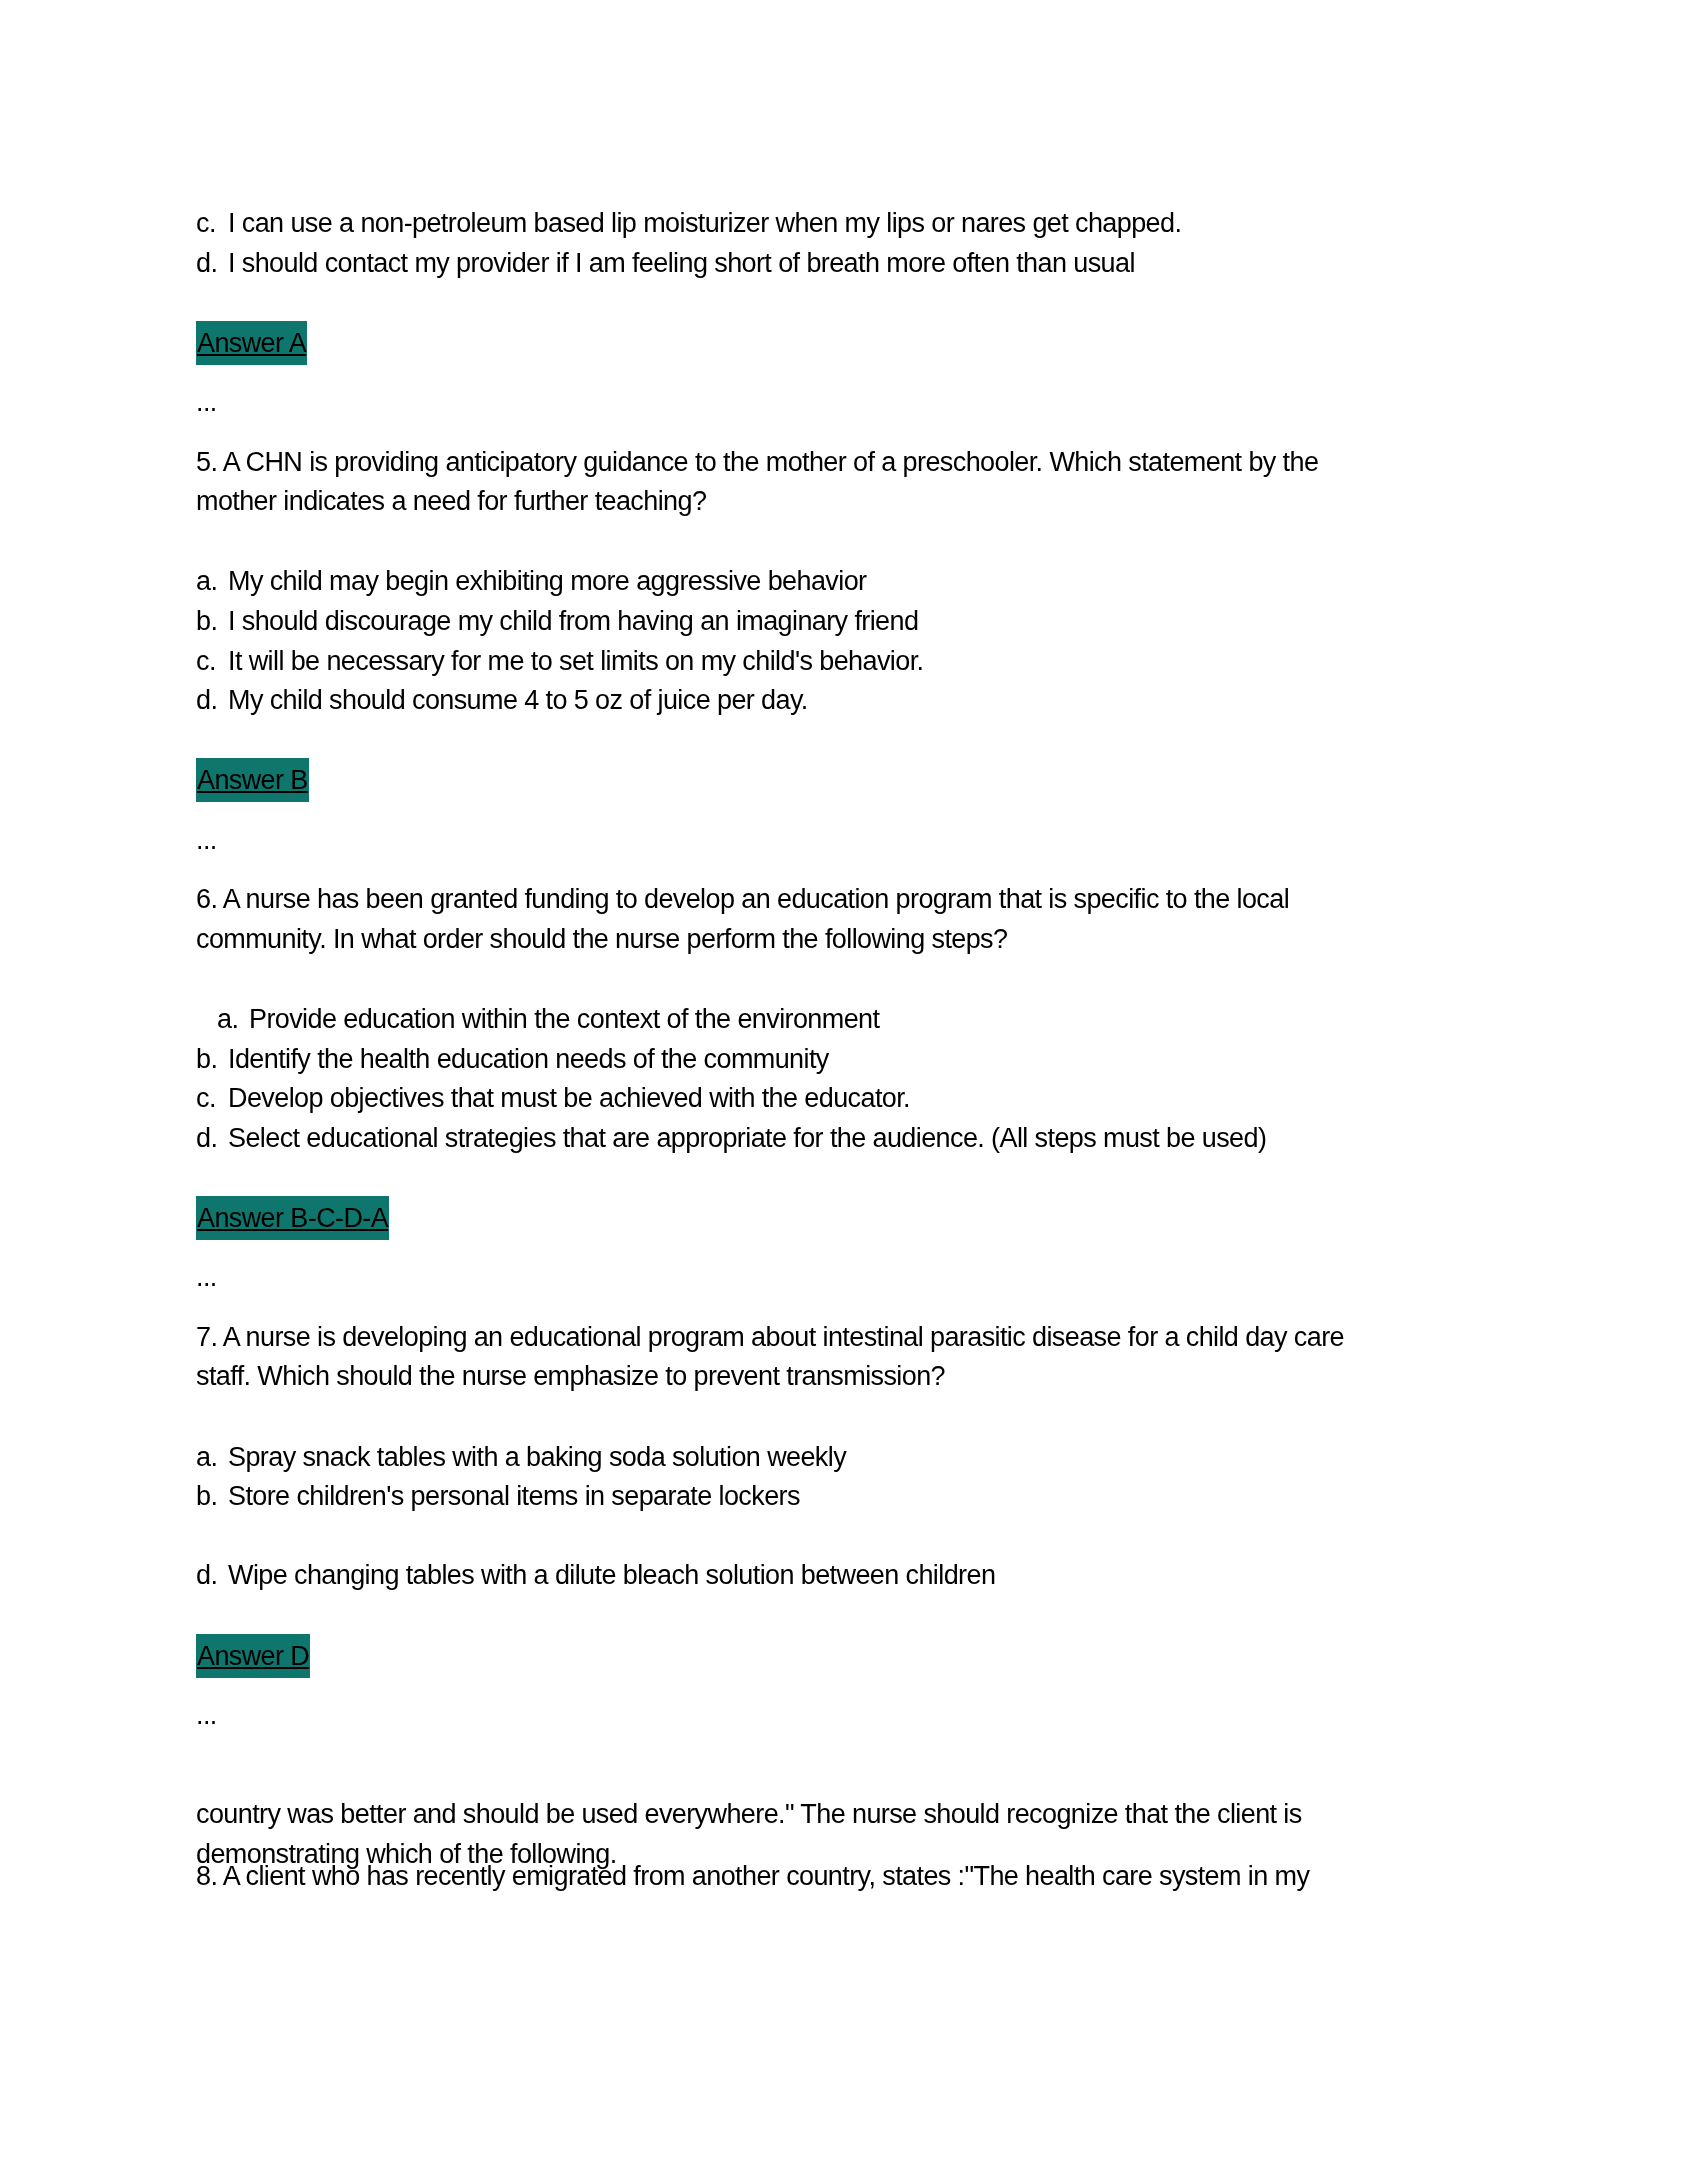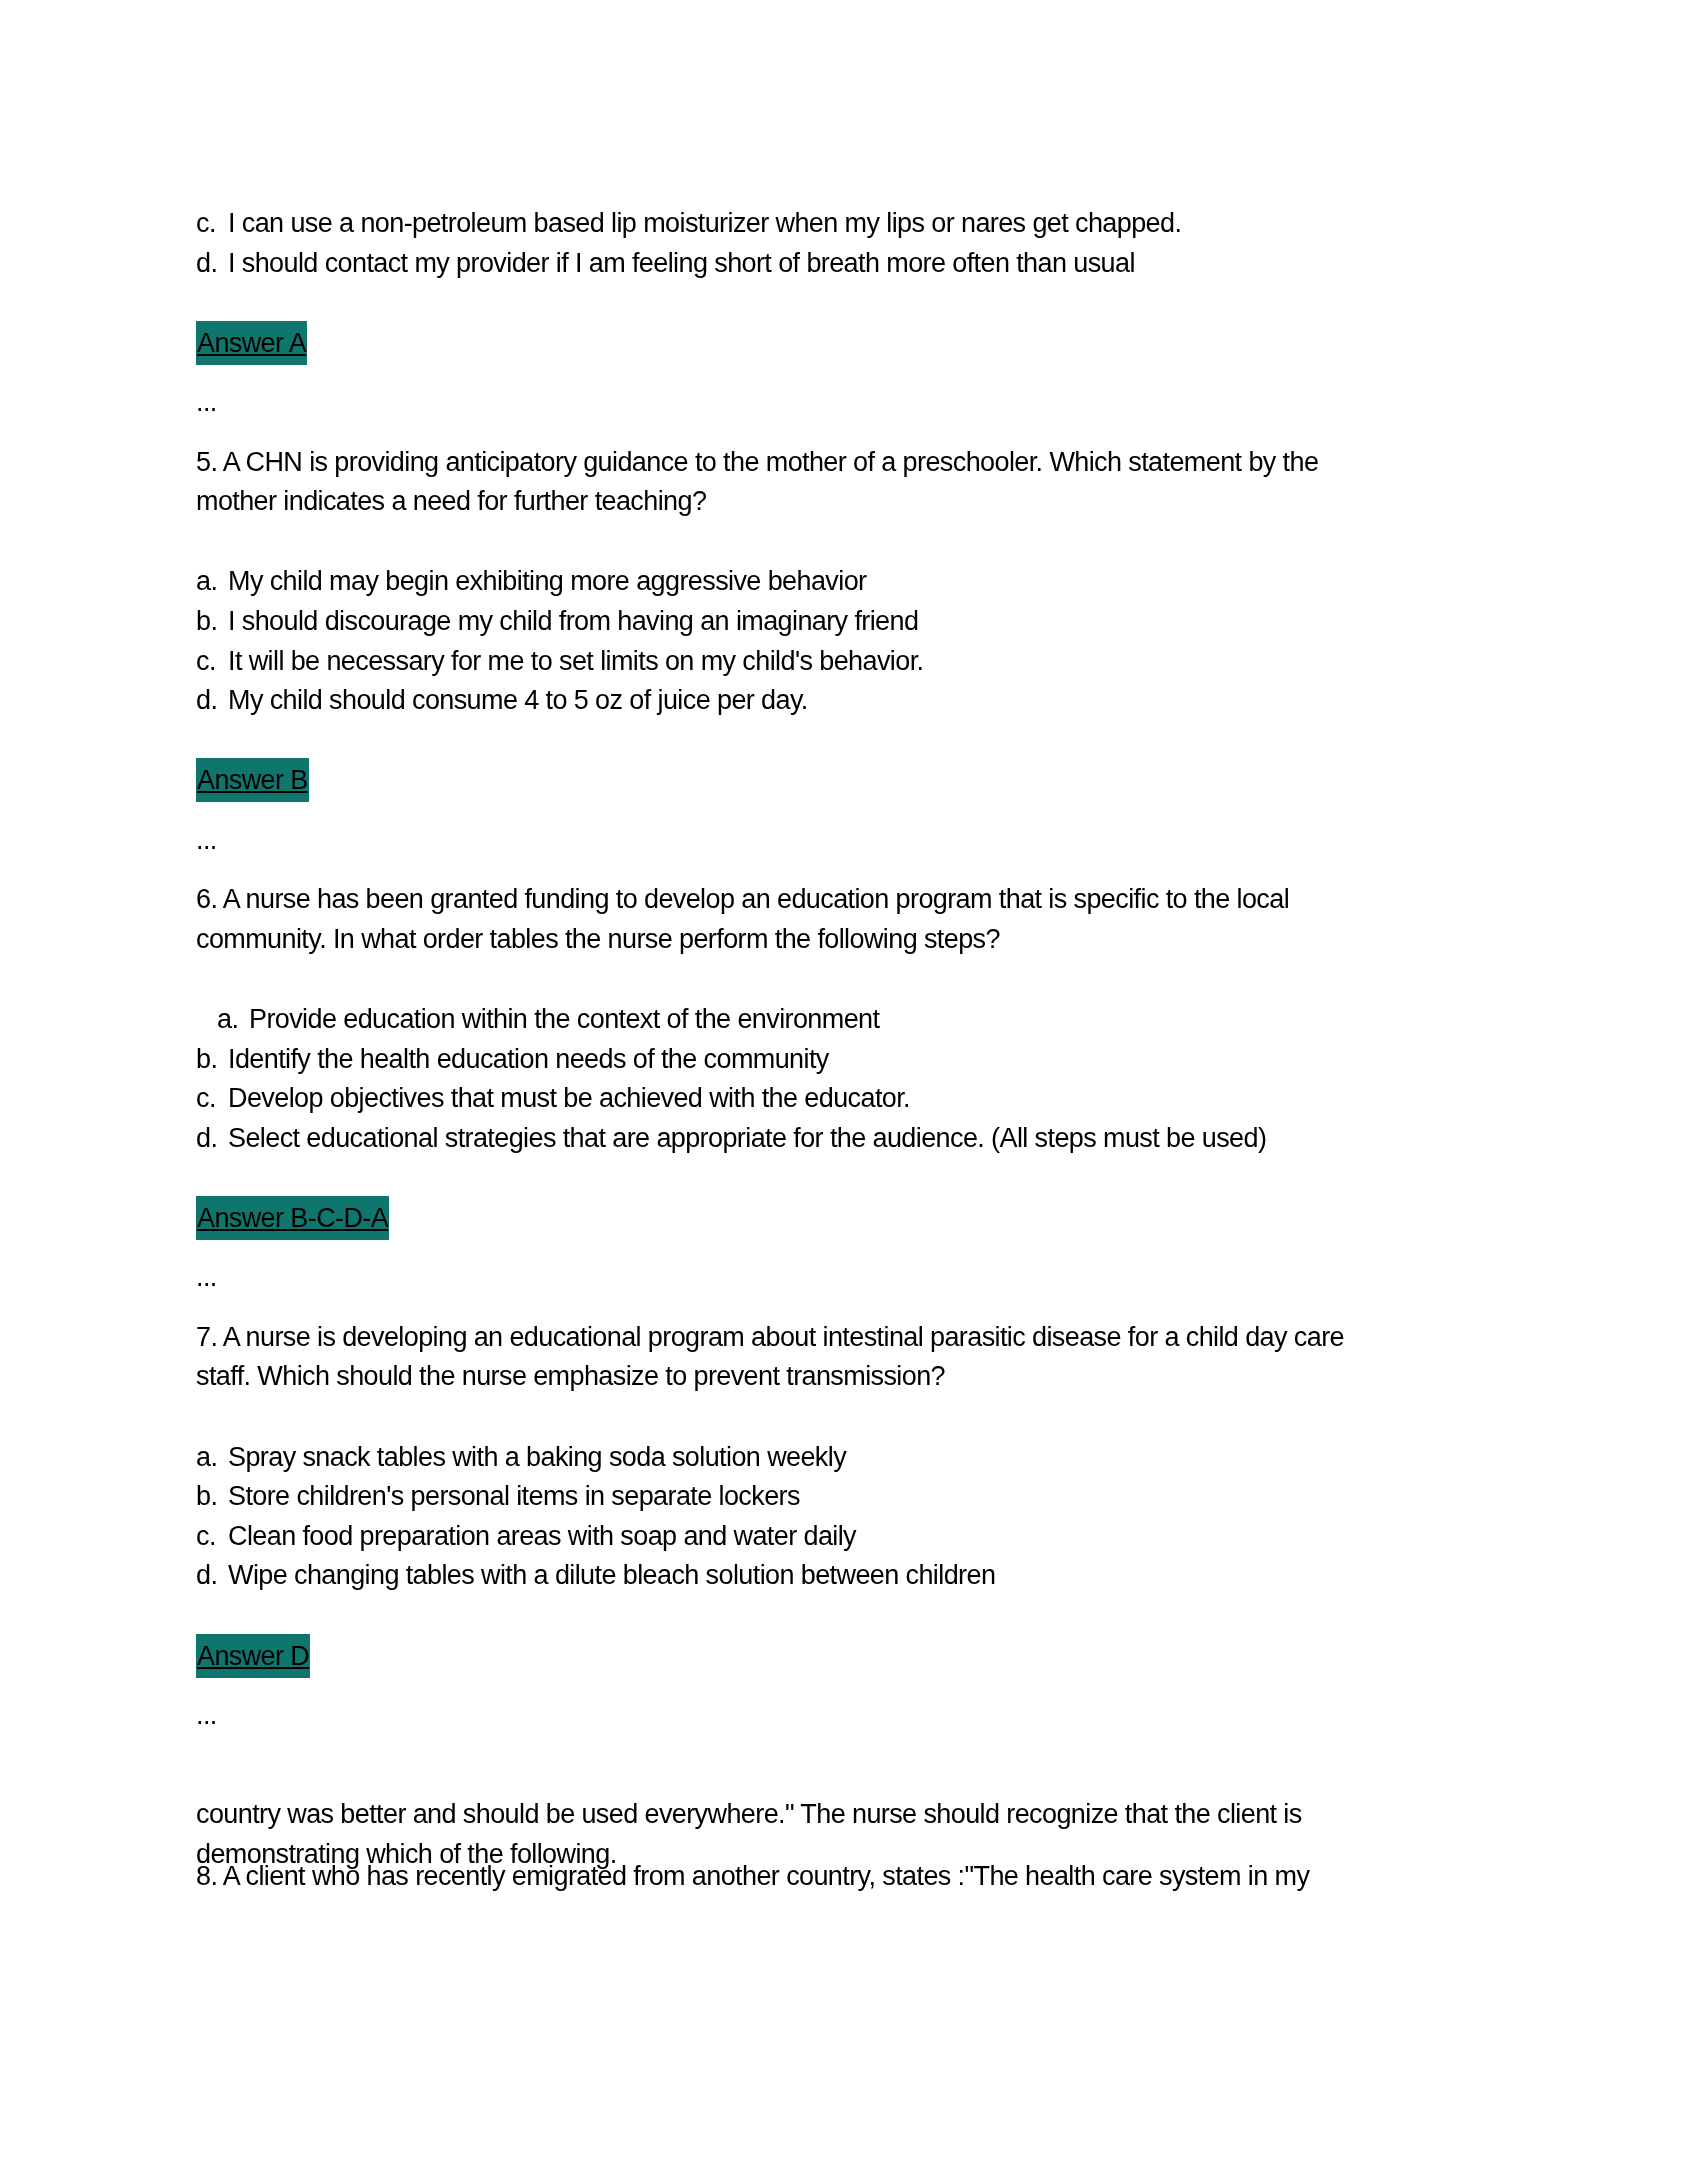--- a/index.html
+++ b/index.html
@@ -48,21 +48,21 @@
   </div>
   <div class="line" style="top:681px;">
     <span class="opt-letter">d.</span><span>My child should consume 4 to 5 oz of juice per day.</span>
   </div>
   <div class="line" style="top:761px;">
     <span class="hl">Answer B</span>
   </div>
   <div class="line" style="top:821px;">...</div>
 
   <div class="line" style="top:880px;">6. A nurse has been granted funding to develop an education program that is specific to the local</div>
-  <div class="line" style="top:920px;">community. In what order tables the nurse perform the following steps?</div>
+  <div class="line" style="top:920px;">community. In what order should the nurse perform the following steps?</div>
   <div class="line" style="top:1000px;margin-left:21px;">
     <span class="opt-letter">a.</span><span>Provide education within the context of the environment</span>
   </div>
   <div class="line" style="top:1040px;">
     <span class="opt-letter">b.</span><span>Identify the health education needs of the community</span>
   </div>
   <div class="line" style="top:1079px;">
     <span class="opt-letter">c.</span><span>Develop objectives that must be achieved with the educator.</span>
   </div>
   <div class="line" style="top:1119px;">
@@ -74,23 +74,20 @@
   <div class="line" style="top:1258px;">...</div>
 
   <div class="line" style="top:1318px;">7. A nurse is developing an educational program about intestinal parasitic disease for a child day care</div>
   <div class="line" style="top:1357px;">staff. Which should the nurse emphasize to prevent transmission?</div>
   <div class="line" style="top:1438px;">
     <span class="opt-letter">a.</span><span>Spray snack tables with a baking soda solution weekly</span>
   </div>
   <div class="line" style="top:1477px;">
     <span class="opt-letter">b.</span><span>Store children's personal items in separate lockers</span>
   </div>
-  <div class="line" style="top:1517px;">
-    <span class="opt-letter">c.</span><span>Clean food preparation areas with soap and water daily</span>
-  </div>
   <div class="line" style="top:1556px;">
     <span class="opt-letter">d.</span><span>Wipe changing tables with a dilute bleach solution between children</span>
   </div>
   <div class="line" style="top:1637px;">
     <span class="hl">Answer D</span>
   </div>
   <div class="line" style="top:1696px;">...</div>
 
   <div class="line" style="top:1857px;">8. A client who has recently emigrated from another country, states :"The health care system in my</div>
   <div class="line" style="top:1795px;">country was better and should be used everywhere." The nurse should recognize that the client is</div>

